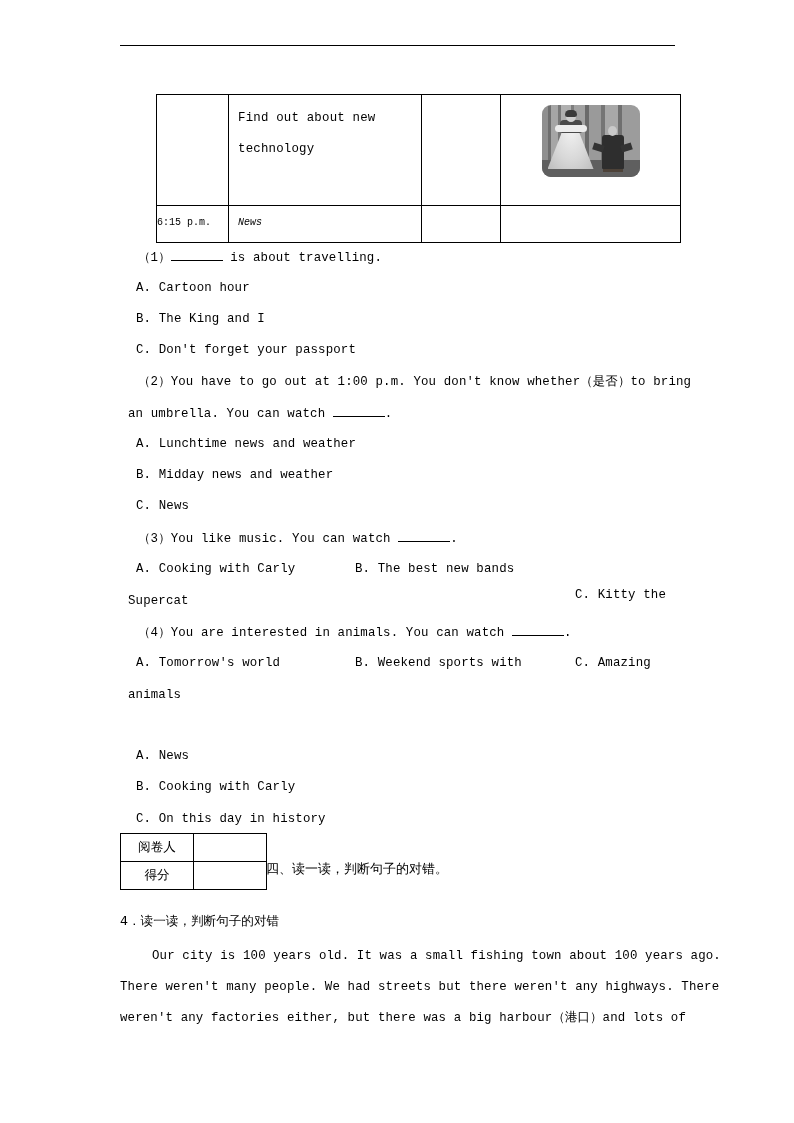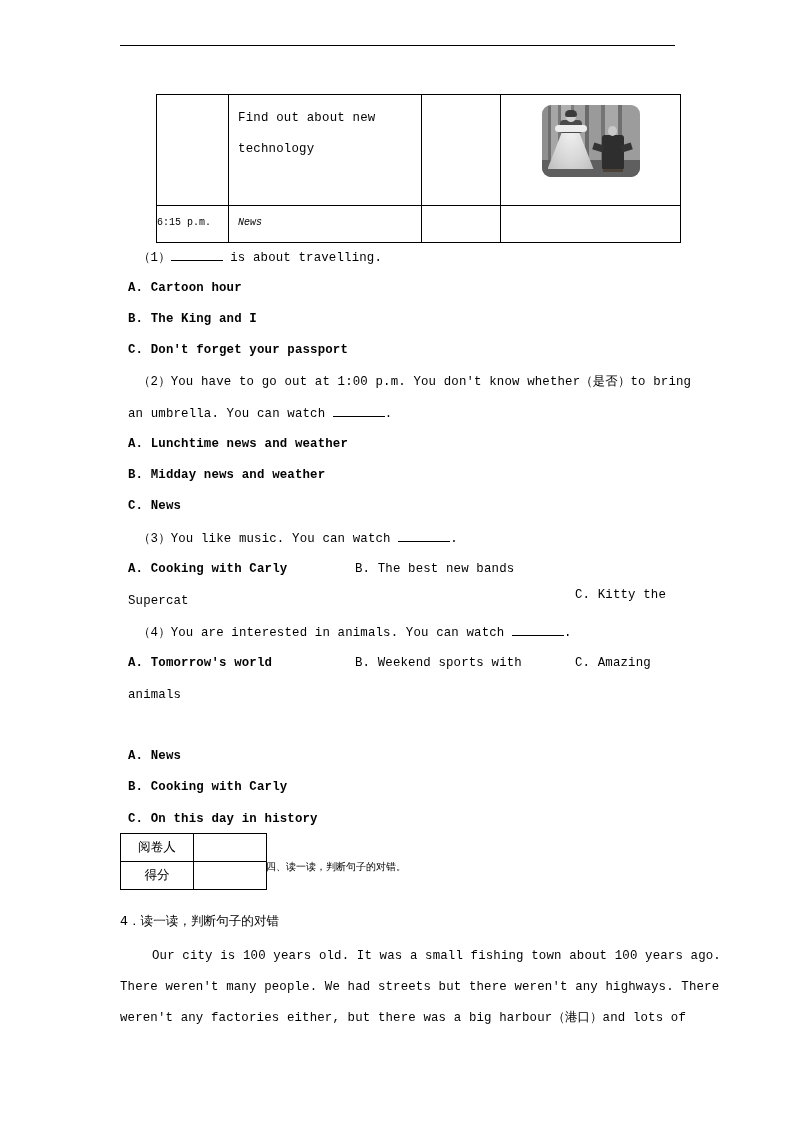--- a/index.html
+++ b/index.html
@@ -198,21 +198,21 @@
     border-radius: 50%;
   }
   .line {
     position: absolute;
     font-size: 12.4px;
     line-height: 16px;
     white-space: pre;
     letter-spacing: 0.15px;
   }
   .ind-q  { left: 138px; }   
-  .ind-o  { left: 128px; font-weight: bold; }   
+  .ind-o  { left: 136px; }   
   .ind-f  { left: 128px; }   
   .ind-b  { left: 120px; }   
   .ind-bi { left: 152px; }   
 
   .col-b { left: 355px; }
   .col-c { left: 575px; }
 
   .blank-u {
     display: inline-block;
     border-bottom: 1px solid #000;
@@ -240,21 +240,21 @@
     text-align: center;
     font-size: 12.6px;
     font-family: "DejaVu Sans", "Liberation Sans", sans-serif;
   }
   .grade-value { width: 72px; }
 
   .section-heading {
     position: absolute;
     left: 266px;
     top: 860px;
-    font-size: 10px;
+    font-size: 13px;
     font-family: Liberation Serif, serif;
     white-space: pre;
   }
   .sub-heading {
     position: absolute;
     left: 120px;
     top: 913px;
     font-size: 12.6px;
     font-family: "DejaVu Sans", "Liberation Sans", sans-serif;
     white-space: pre;

